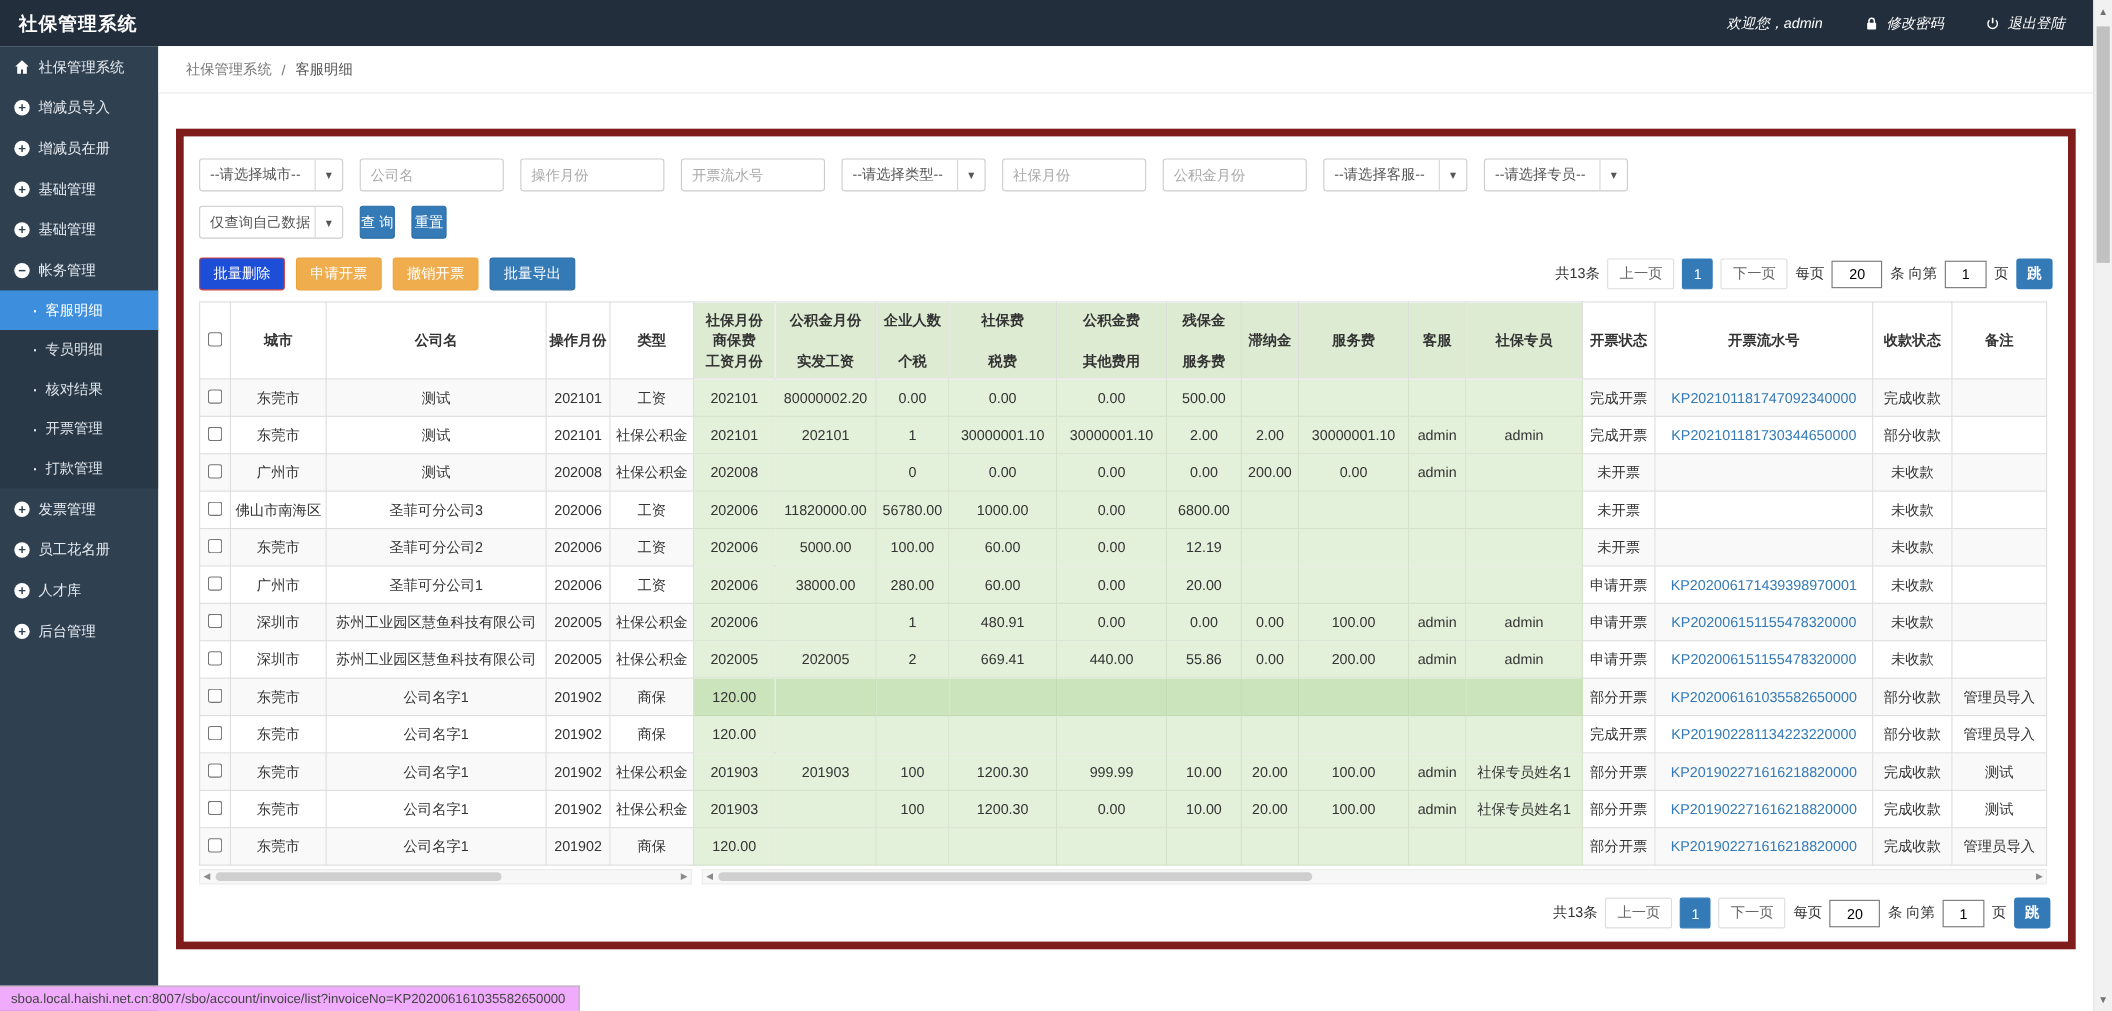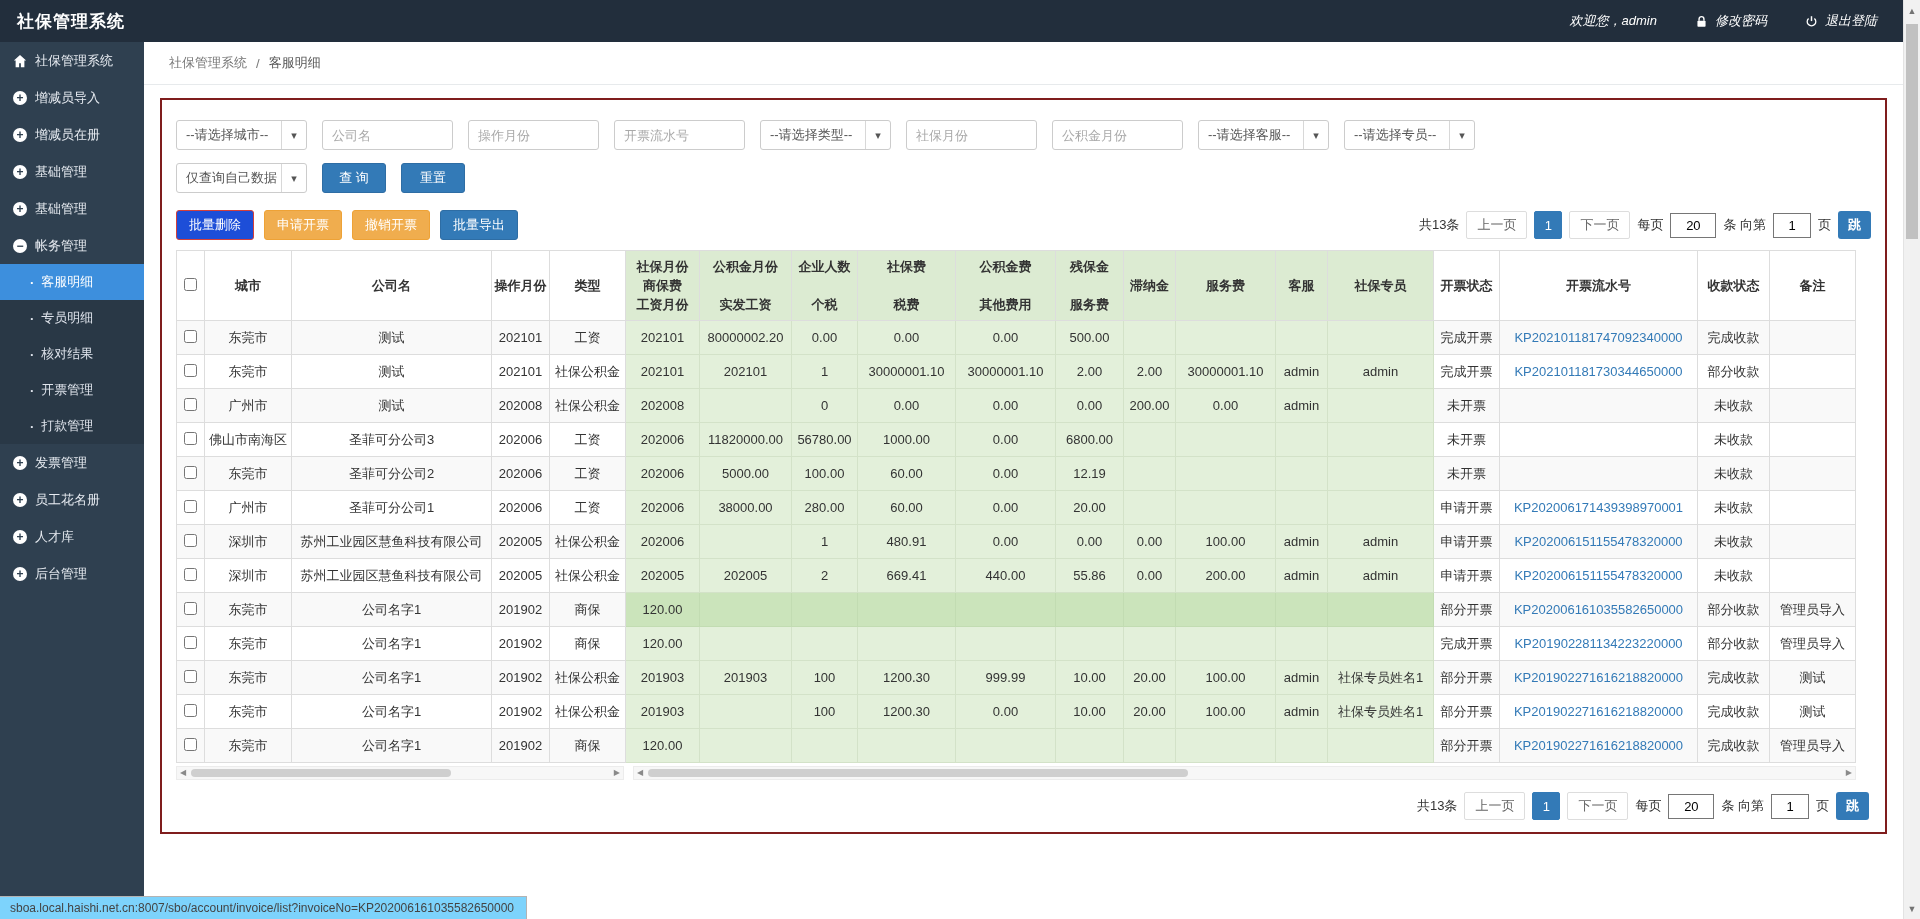--- a/index.html
+++ b/index.html
@@ -38,39 +38,39 @@
   }
   .sub-item .bullet { font-weight: bold; }
   .sub-item.active { background: #3d8fdd; color: #fff; }
   
   .main { position: absolute; left: 144px; top: 42px; right: 17px; bottom: 0; background: #fff; overflow: hidden; }
   .breadcrumb {
     height: 43px; border-bottom: 1px solid #e7eaec; display: flex; align-items: center;
     gap: 9px; padding-left: 25px; color: #777; font-size: 13px; background: #fff;
   }
   .breadcrumb .cur { color: #555; }
-  .panel { position: relative; margin: 13px 16px 0 16px; border: 2px solid #7f1d1d; padding: 20px 14px 12px 14px; }
+  .panel { position: relative; margin: 32px 16px 0 16px; border: 7px solid #7f1d1d; padding: 20px 14px 12px 14px; }
   
   .filter-row { display: flex; gap: 15px; margin-bottom: 13px; align-items: center; }
   .control { height: 30px; border: 1px solid #ccc; border-radius: 3px; background: #fff; font-size: 13px; }
   .select { width: 131px; display: flex; align-items: center; justify-content: space-between; padding-left: 9px; color: #555; cursor: pointer; }
   .sel-text { overflow: hidden; white-space: nowrap; }
   .chev { width: 25px; align-self: stretch; display: inline-flex; align-items: center; justify-content: center;
           border-left: 1px solid #d8d8d8; color: #555; font-size: 11px; }
   .input { width: 131px; padding: 0 9px; color: #333; outline: none; font-family: inherit; }
   .input::placeholder { color: #a9a9a9; }
   .btn {
     display: inline-flex; align-items: center; justify-content: center; height: 30px;
     padding: 0 12px; border-radius: 3px; font-size: 13px; color: #fff; border: 1px solid transparent;
     cursor: pointer; font-family: inherit; white-space: nowrap;
   }
   .btn-primary { background: #337ab7; border-color: #2e6da4; }
   .btn-danger  { background: #1d4ed8; border-color: #d43f3a; }
   .btn-warning { background: #f0ad4e; border-color: #eea236; }
-  .btn-search { width: 64px; }
+  .btn-search { width: 32px; }
   
   .actions { position: relative; margin-top: 17px; }
   .action-row { display: flex; gap: 10px; margin-bottom: 9px; }
   .pg-top { position: absolute; right: 0; top: 1px; }
   .pagination { display: flex; align-items: center; gap: 7px; font-size: 13px; color: #333; justify-content: flex-end; }
   .pg-text { white-space: nowrap; }
   .pg-btn {
     border: 1px solid #ddd; height: 28px; padding: 0 10px; display: inline-flex; align-items: center;
     color: #666; background: #fff; cursor: pointer; border-radius: 2px; white-space: nowrap;
   }
@@ -100,21 +100,21 @@
   .hscroll-row { display: flex; gap: 9px; margin-top: 3px; width: 1680px; }
   .hbar { height: 14px; background: #f7f7f7; border: 1px solid #ececec; position: relative; display: flex; align-items: center; justify-content: space-between; padding: 0 3px; }
   .hbar .arr { font-size: 8px; color: #8a8a8a; line-height: 1; }
   .hbar .thumb { position: absolute; top: 2px; height: 8px; background: #cfcfcf; border-radius: 4px; }
   .hbar-left { width: 448px; } .hbar-left .thumb { left: 14px; width: 260px; }
   .hbar-right { width: 1223px; } .hbar-right .thumb { left: 14px; width: 540px; }
   .pg-bottom { margin-top: 12px; margin-right: 2px; }
   
   .statusbar {
     position: absolute; left: 0; bottom: 0; height: 23px; z-index: 20;
-    background: #7dd3fc; border: 1px solid #b3b3b3; border-left: none; border-bottom: none;
+    background: #f0abfc; border: 1px solid #b3b3b3; border-left: none; border-bottom: none;
     padding: 4px 12px 0 10px; font-size: 12px; color: #444; white-space: nowrap;
   }
   .vscroll { position: absolute; right: 0; top: 0; bottom: 0; width: 17px; background: #f1f1f1; z-index: 15; border-left: 1px solid #e3e3e3; }
   .vscroll .varr { position: absolute; left: 0; width: 100%; text-align: center; font-size: 9px; color: #737373; }
   .vscroll .up { top: 6px; } .vscroll .down { bottom: 5px; }
   .vscroll .vthumb { position: absolute; left: 2px; right: 2px; top: 24px; height: 215px; background: #c1c1c1; }
 </style>
 </head>
 <body>
 

